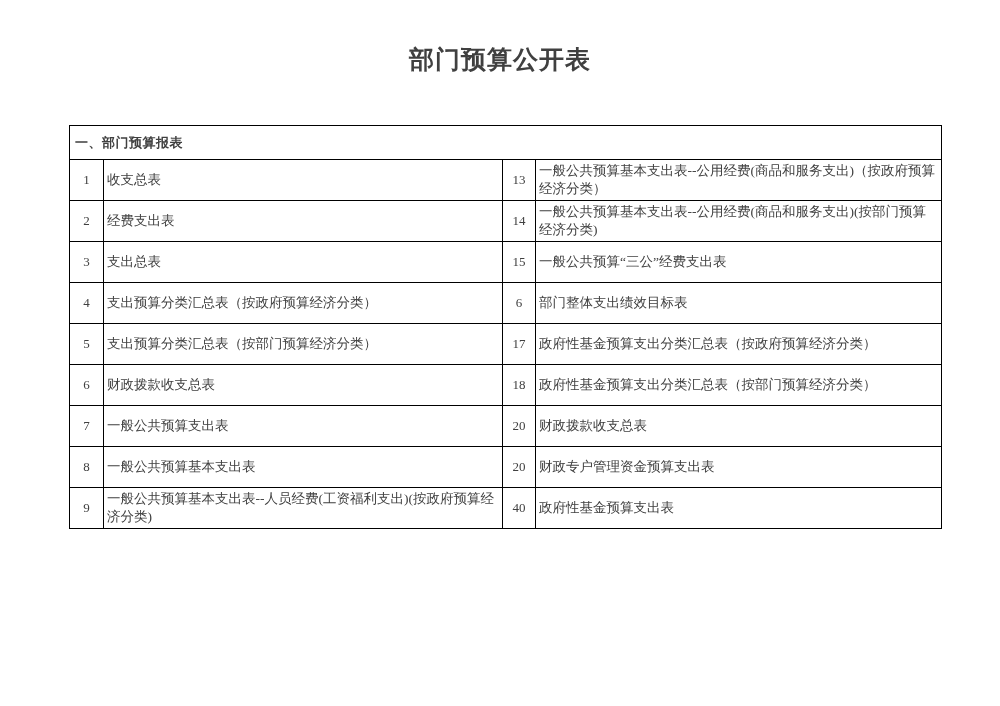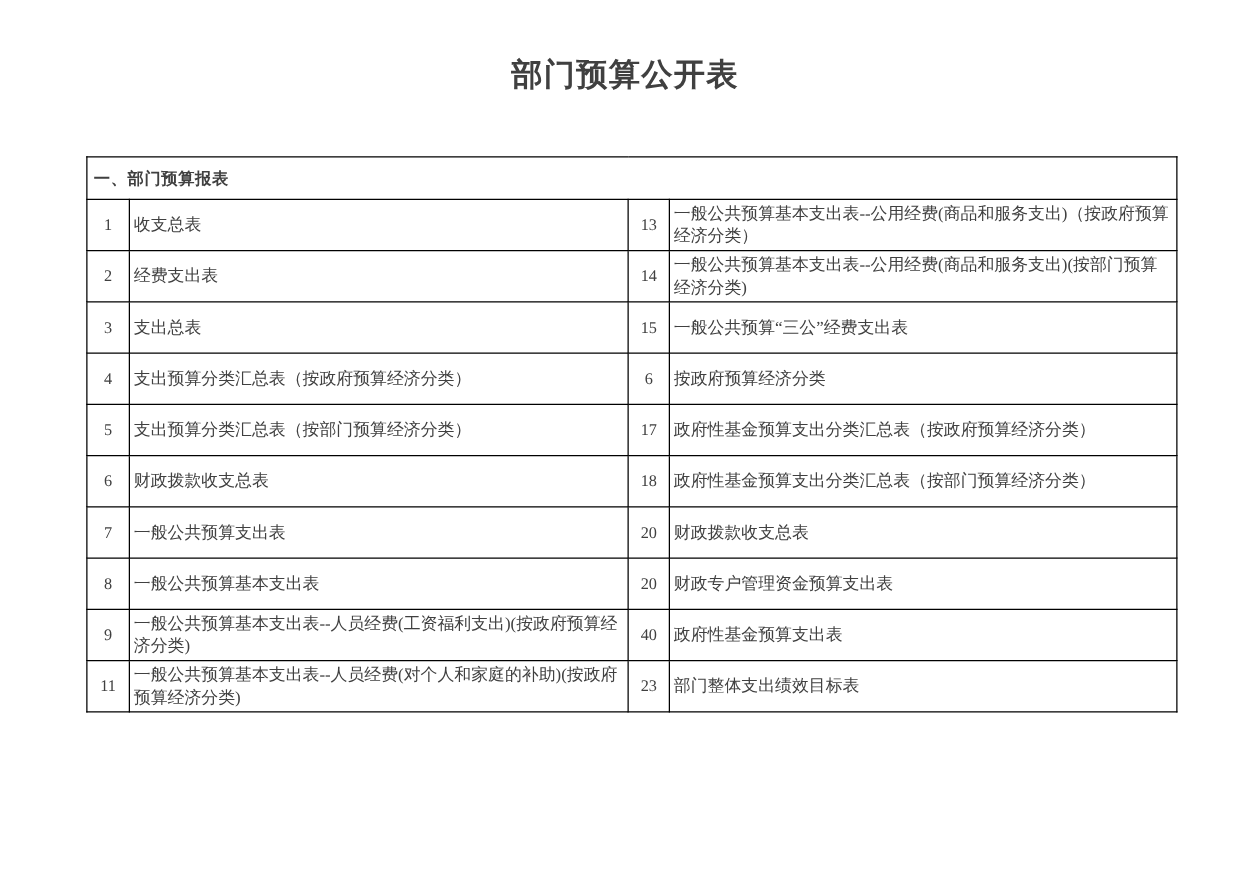--- a/index.html
+++ b/index.html
@@ -95,21 +95,21 @@
       <tr>
         <td class="num">3</td>
         <td class="txt">支出总表</td>
         <td class="num">15</td>
         <td class="txt">一般公共预算“三公”经费支出表</td>
       </tr>
       <tr>
         <td class="num">4</td>
         <td class="txt">支出预算分类汇总表（按政府预算经济分类）</td>
         <td class="num">6</td>
-        <td class="txt">按政府预算经济分类</td>
+        <td class="txt">部门整体支出绩效目标表</td>
       </tr>
       <tr>
         <td class="num">5</td>
         <td class="txt">支出预算分类汇总表（按部门预算经济分类）</td>
         <td class="num">17</td>
         <td class="txt">政府性基金预算支出分类汇总表（按政府预算经济分类）</td>
       </tr>
       <tr>
         <td class="num">6</td>
         <td class="txt">财政拨款收支总表</td>
@@ -127,22 +127,16 @@
         <td class="txt">一般公共预算基本支出表</td>
         <td class="num">20</td>
         <td class="txt">财政专户管理资金预算支出表</td>
       </tr>
       <tr>
         <td class="num">9</td>
         <td class="txt">一般公共预算基本支出表--人员经费(工资福利支出)(按政府预算经济分类)</td>
         <td class="num">40</td>
         <td class="txt">政府性基金预算支出表</td>
       </tr>
-      <tr>
-        <td class="num">11</td>
-        <td class="txt">一般公共预算基本支出表--人员经费(对个人和家庭的补助)(按政府预算经济分类)</td>
-        <td class="num">23</td>
-        <td class="txt">部门整体支出绩效目标表</td>
-      </tr>
     </tbody>
   </table>
 
 </div>
 
 </body></html>

